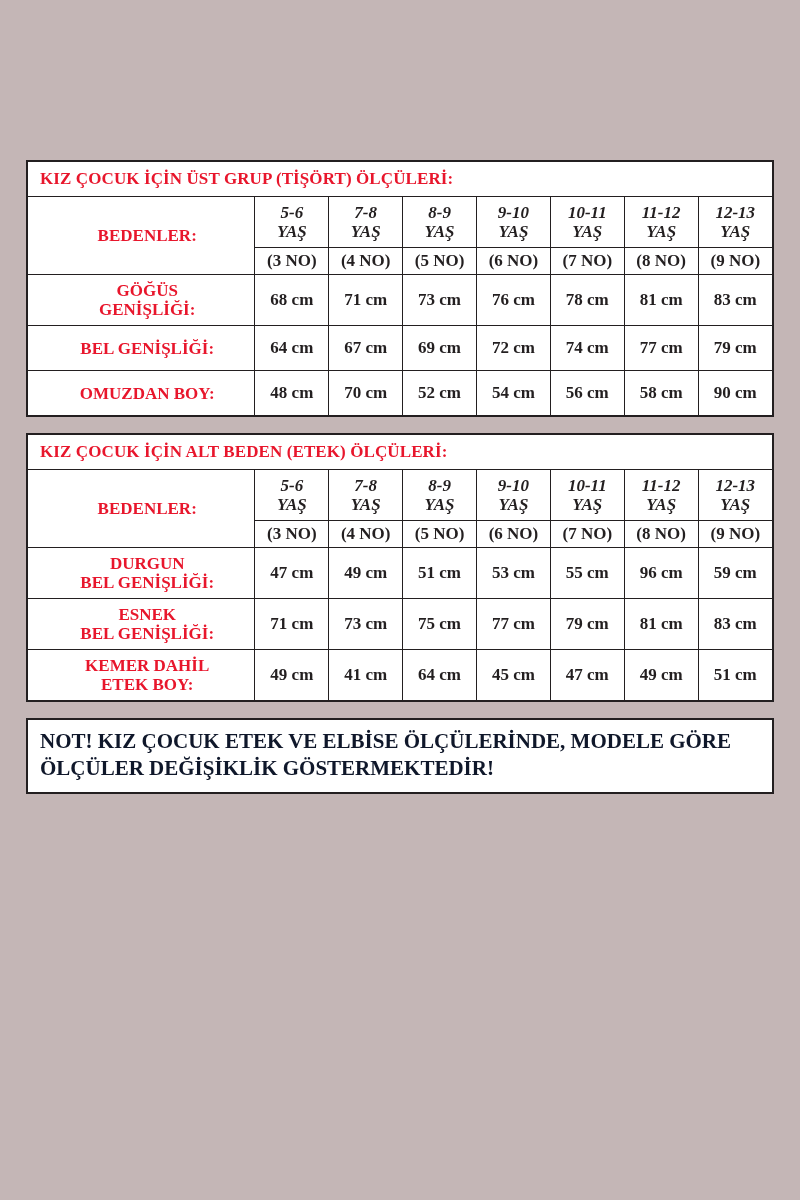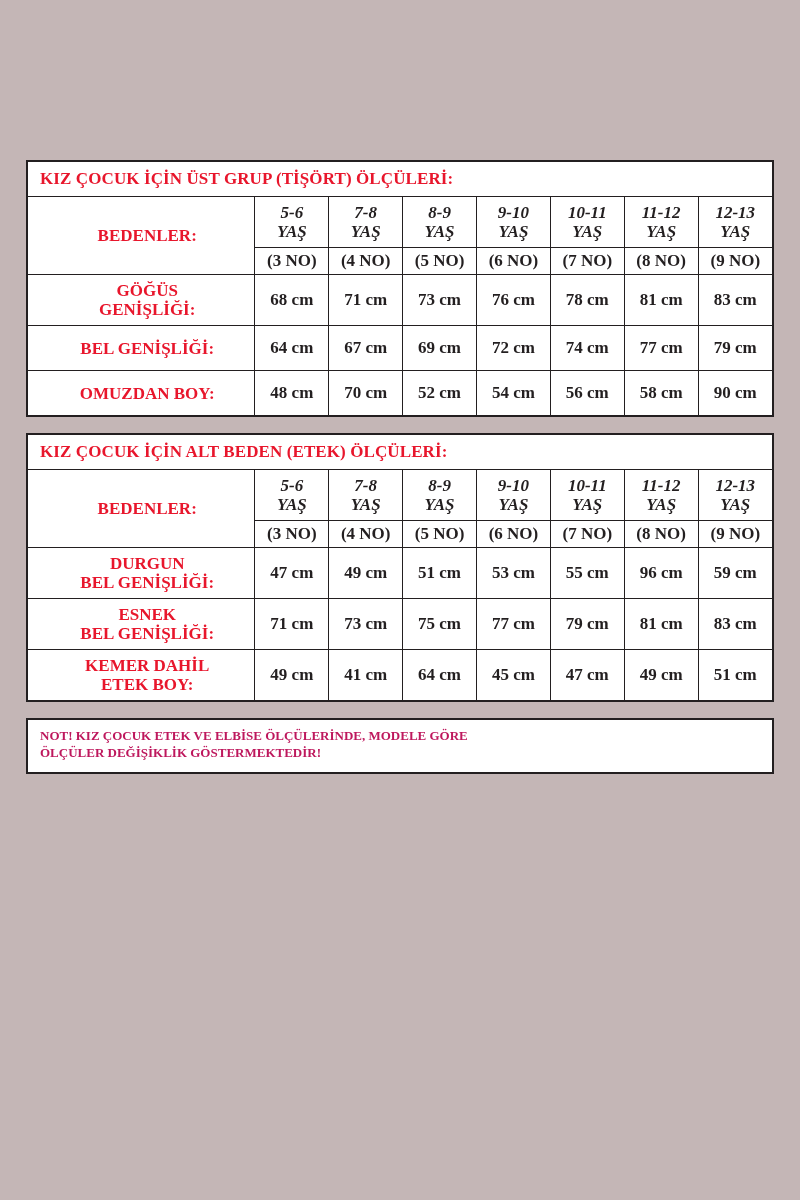--- a/index.html
+++ b/index.html
@@ -81,22 +81,22 @@
     color: #231f20;
     border-bottom: 1px solid #231f20;
   }
   .last-col {
     border-right: 0 !important;
   }
   .last-row td {
     border-bottom: 0 !important;
   }
   .note {
-    color: #be185d;
-    font-size: 13px;
+    color: #0f172a;
+    font-size: 21px;
     font-weight: bold;
     line-height: 1.28;
     padding: 8px 12px 10px 12px;
     font-family: "Liberation Serif", serif;
   }
   .note div {
     white-space: nowrap;
   }
 </style>
 </head>

